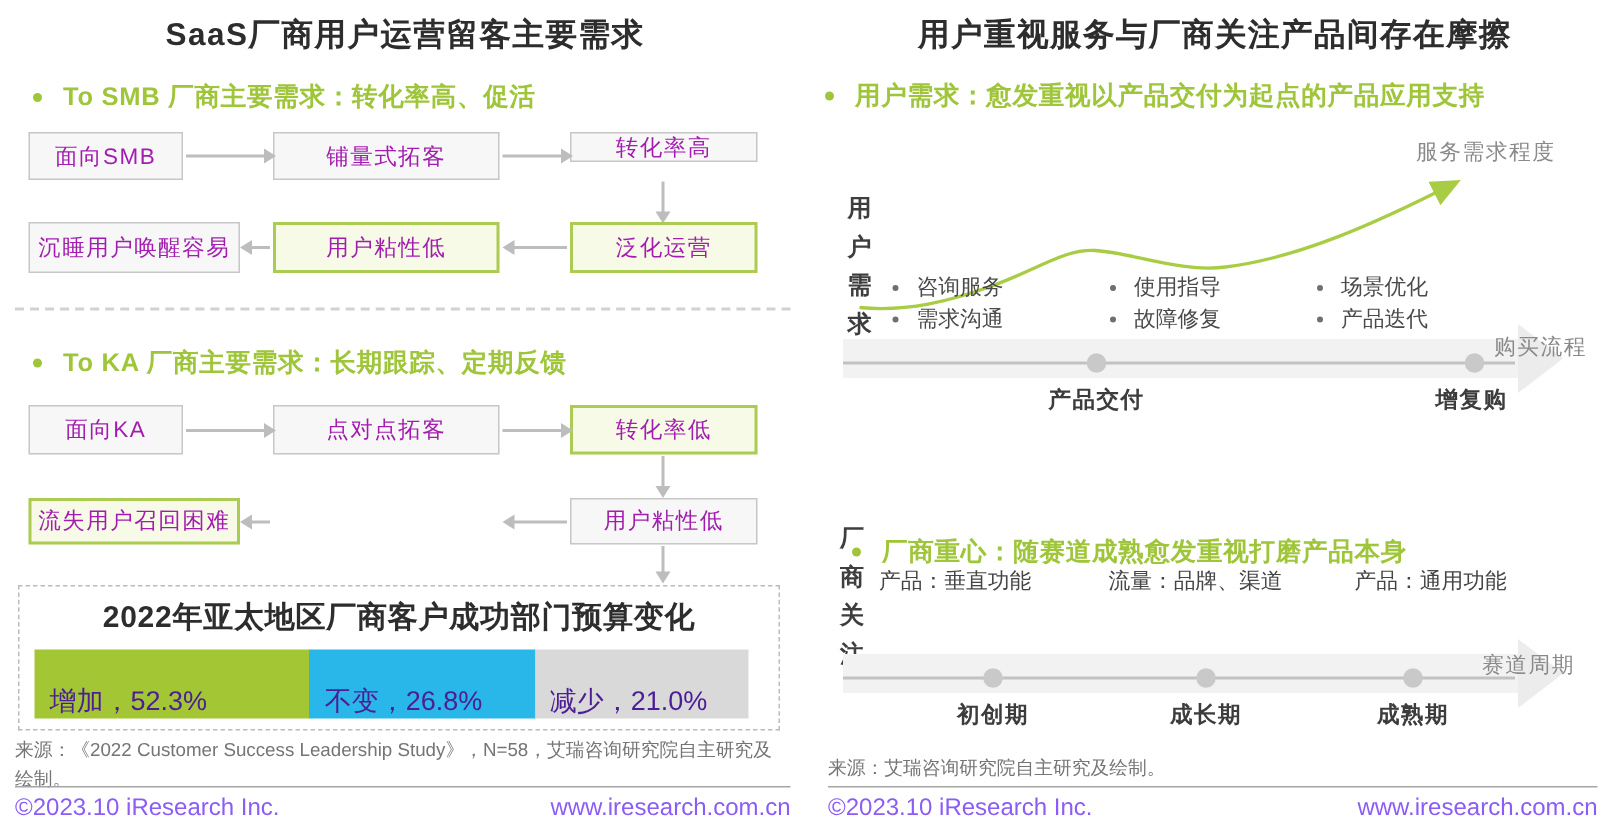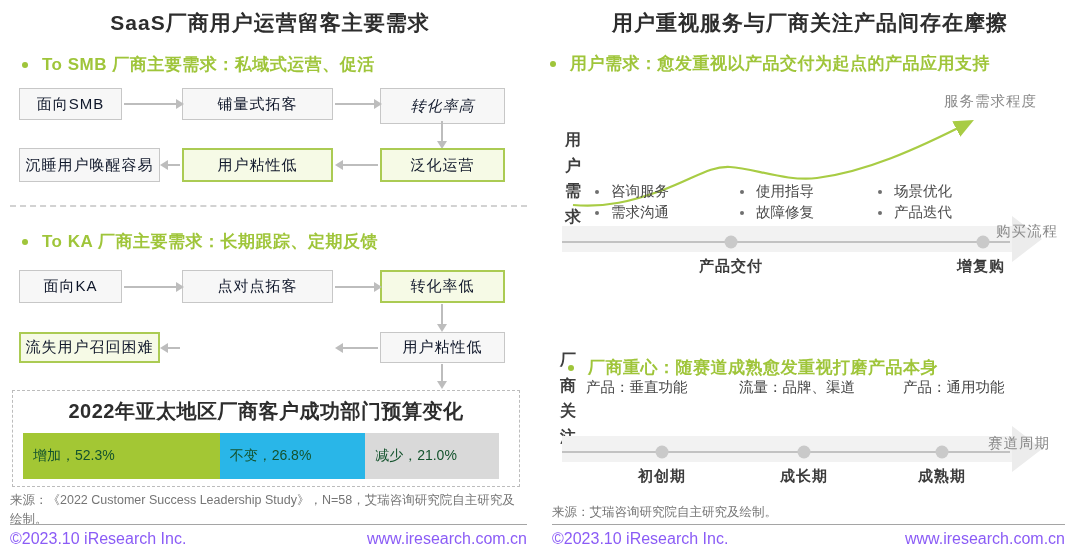--- a/index.html
+++ b/index.html
@@ -8,42 +8,42 @@
 
   .panel-title { position:absolute; top:9px; width:540px; text-align:center;
     font-size:21px; font-weight:bold; color:#2d2d2d; letter-spacing:1px; }
 
   .section-bullet { position:absolute; display:flex; align-items:center;
     font-size:17px; font-weight:bold; color:#9fc53a; letter-spacing:0.5px; white-space:nowrap; }
   .section-bullet .dot { width:6px; height:6px; border-radius:50%; background:#9fc53a;
     margin-right:14px; flex:0 0 auto; }
 
   .flow-box { position:absolute; display:flex; align-items:center; justify-content:center;
-    background:#f7f7f7; border:1px solid #c7c7c7; font-size:15px; color:#0f172a;
+    background:#f7f7f7; border:1px solid #c7c7c7; font-size:15px; color:#a21caf;
     letter-spacing:1px; white-space:nowrap; }
   .flow-box.green { background:#f6fae6; border:2px solid #abcb53; }
 
   .arr-h { position:absolute; height:2px; background:#bdbdbd; }
   .arr-h.to-right::after { content:''; position:absolute; right:-6px; top:-4px;
     border-left:8px solid #bdbdbd; border-top:5px solid transparent; border-bottom:5px solid transparent; }
   .arr-h.to-left::before { content:''; position:absolute; left:-6px; top:-4px;
     border-right:8px solid #bdbdbd; border-top:5px solid transparent; border-bottom:5px solid transparent; }
   .arr-v { position:absolute; width:2px; background:#bdbdbd; }
   .arr-v::after { content:''; position:absolute; bottom:-6px; left:-4px;
     border-top:8px solid #bdbdbd; border-left:5px solid transparent; border-right:5px solid transparent; }
 
   .dashed-divider { position:absolute; border-top:2px dashed #d2d2d2; }
 
   .budget-box { position:absolute; left:12px; top:390px; width:508px; height:97px;
     border:1.5px dashed #bcbcbc; }
   .budget-title { margin-top:7px; text-align:center; font-size:20px; font-weight:bold;
     color:#2d2d2d; letter-spacing:0.5px; }
   .budget-bar { position:absolute; left:10px; top:42px; width:476px; height:46px; display:flex; }
-  .budget-bar .seg { display:flex; align-items:flex-end; padding:0 0 14px 10px;
-    font-size:14px; color:#14532d; white-space:nowrap; overflow:hidden; }
+  .budget-bar .seg { display:flex; align-items:flex-end; padding:0 0 0 10px;
+    font-size:18px; color:#4c1d95; white-space:nowrap; overflow:hidden; }
 
   .source-note { position:absolute; font-size:12.5px; color:#757575; line-height:1.55; }
   .footer-rule { position:absolute; border-top:1px solid #a5a5a5; }
   .footer-row { position:absolute; display:flex; justify-content:space-between;
     font-size:16px; color:#8b5cf6;align-items:flex-end; }
 
   .v-label { position:absolute; width:22px; text-align:center; font-size:16px; font-weight:bold;
     color:#3e3e3e; line-height:1.6; word-break:break-all; }
 
   .stage-col { position:absolute; font-size:14.5px; color:#4a4a4a; }
@@ -69,26 +69,26 @@
 </style>
 </head>
 <body>
 
 <div id="stage">
 
   <div class="panel-title" style="left:0;">SaaS厂商用户运营留客主要需求</div>
 
   <div class="section-bullet" style="left:22px; top:53px;">
     <span class="dot"></span>
-    <span>To SMB 厂商主要需求：私域式运营、促活</span>
+    <span>To SMB 厂商主要需求：转化率高、促活</span>
   </div>
 
   <div class="flow-box" style="left:19px; top:88px; width:103px; height:32px;">面向SMB</div>
   <div class="flow-box" style="left:182px; top:88px; width:151px; height:32px;">铺量式拓客</div>
-  <div class="flow-box" style="left:380px; top:88px; width:125px; height:36px;font-style:italic;">转化率高</div>
+  <div class="flow-box" style="left:380px; top:88px; width:125px; height:20px;">转化率高</div>
   <div class="arr-h to-right" style="left:124px; top:103px; width:54px;"></div>
   <div class="arr-h to-right" style="left:335px; top:103px; width:41px;"></div>
   <div class="arr-v" style="left:441px; top:121px; height:22px;"></div>
 
   <div class="flow-box" style="left:19px; top:148px; width:141px; height:34px;">沉睡用户唤醒容易</div>
   <div class="flow-box green" style="left:182px; top:148px; width:151px; height:34px;">用户粘性低</div>
   <div class="flow-box green" style="left:380px; top:148px; width:125px; height:34px;">泛化运营</div>
   <div class="arr-h to-left" style="left:166px; top:164px; width:14px;"></div>
   <div class="arr-h to-left" style="left:341px; top:164px; width:37px;"></div>
 

